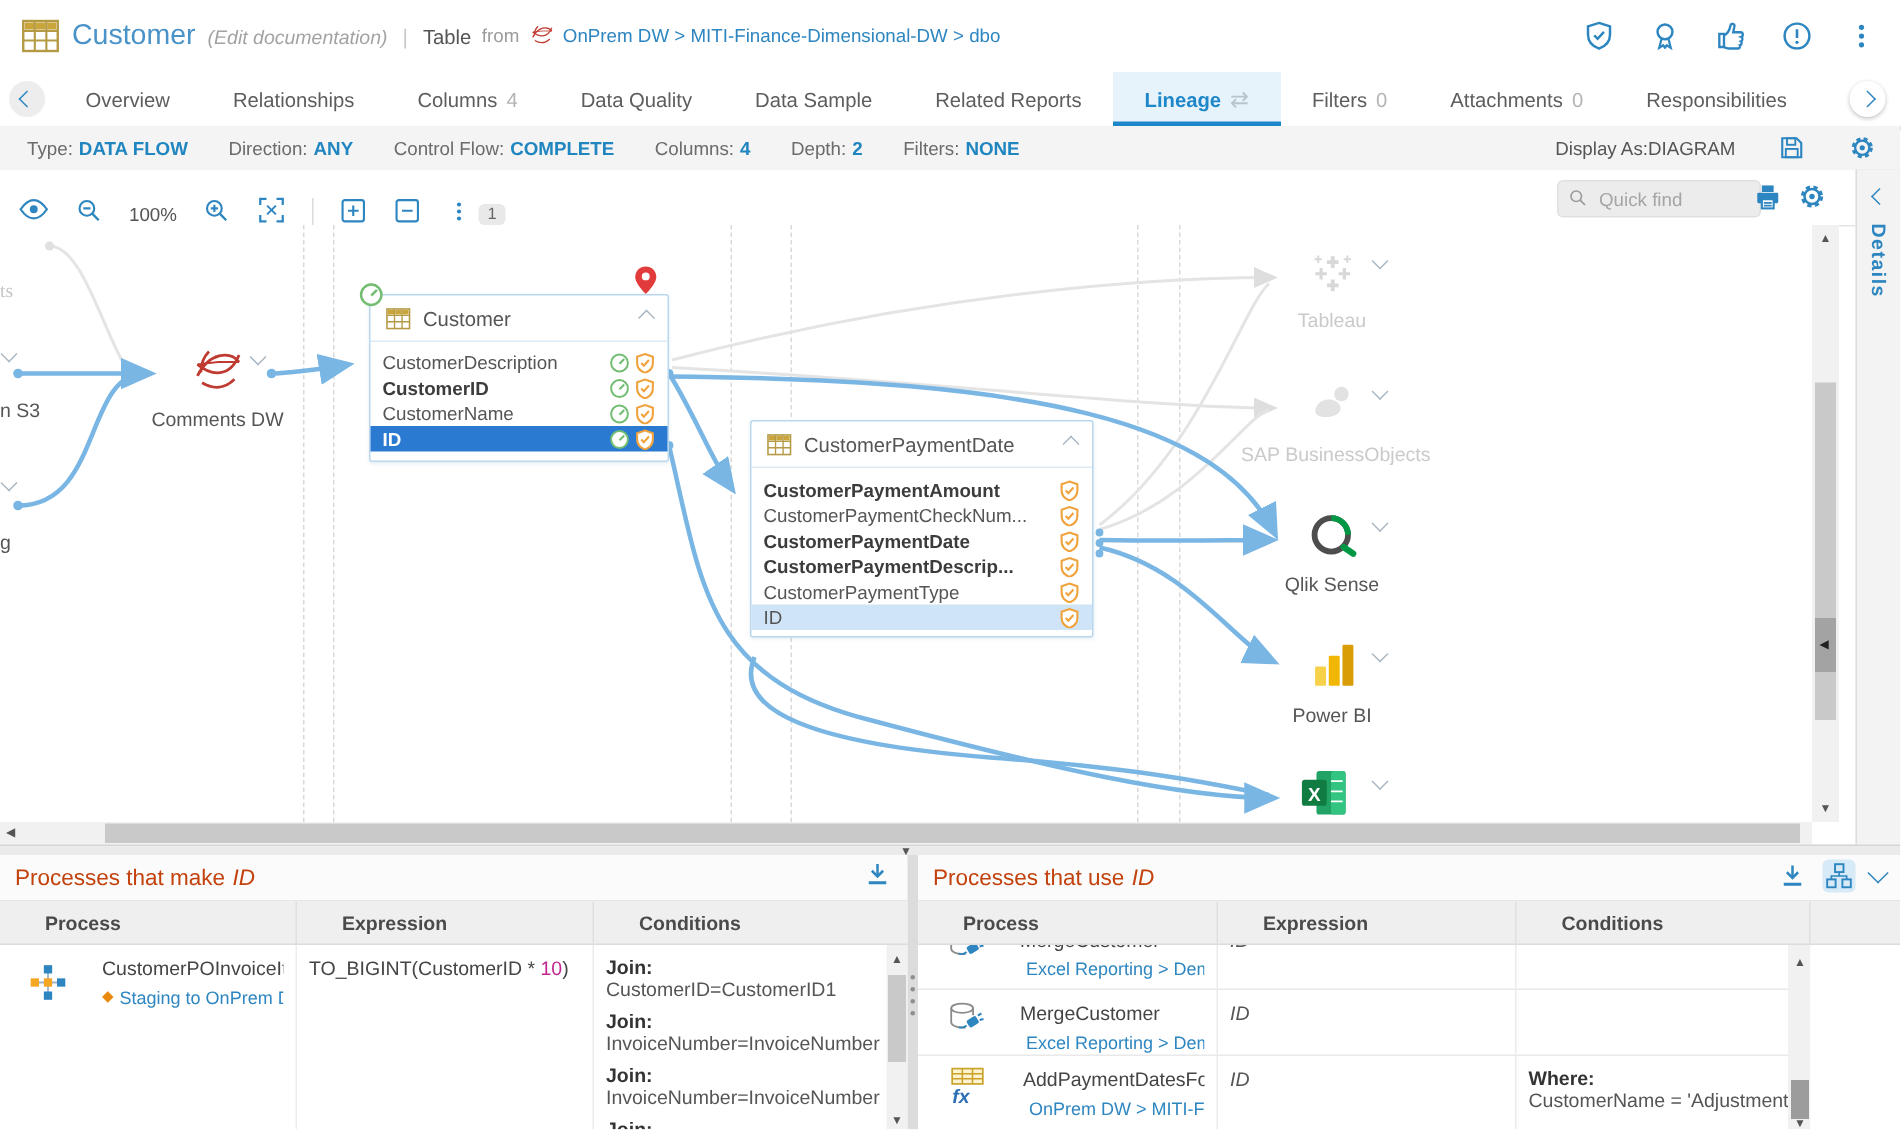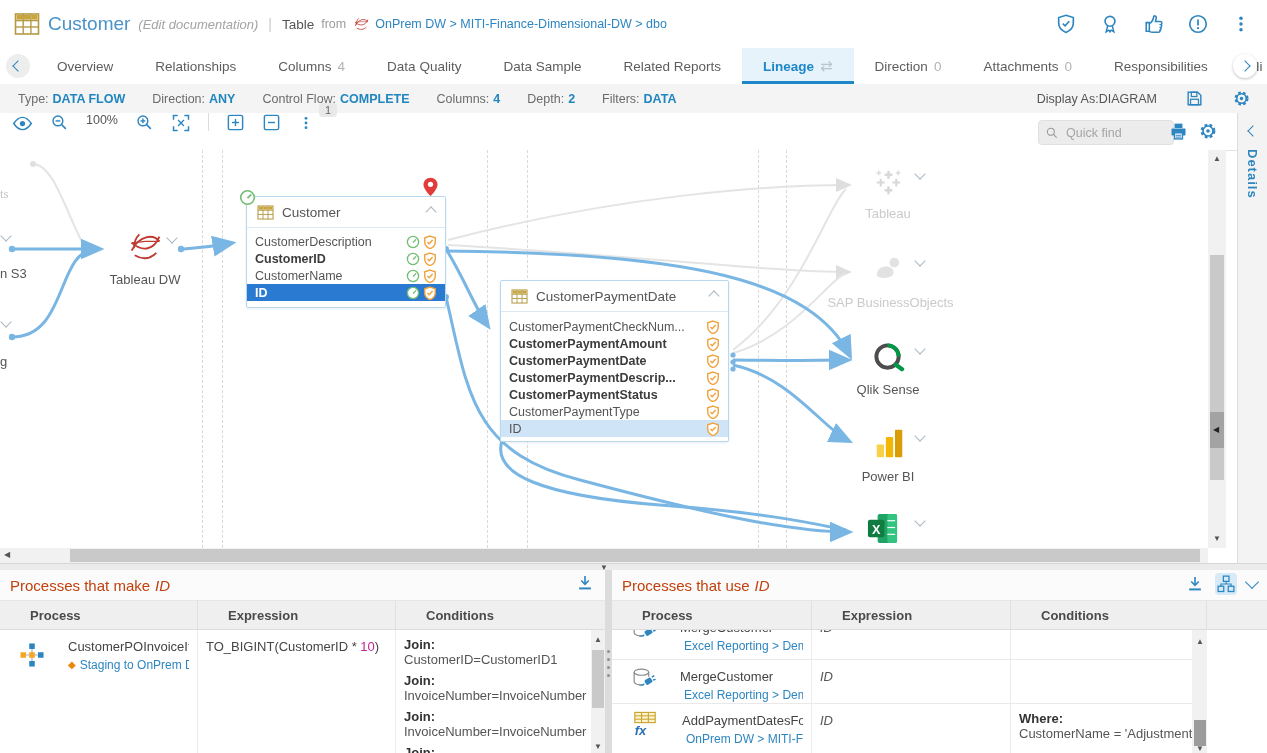--- a/index.html
+++ b/index.html
@@ -37,21 +37,21 @@
   
   .filterbar{left:0;top:84px;width:1267px;height:29px;background:#f4f4f4;border-bottom:1px solid #e2e2e2;
              display:flex;align-items:center;font-size:12.5px;}
   .fitem{margin-left:27px;white-space:nowrap;}
   .fitem:first-child{margin-left:18px;}
   .fitem .fl{color:#6b6b6b;}
   .fitem .fv{color:#2186c0;font-weight:bold;margin-left:4px;}
   .fright{margin-left:auto;display:flex;align-items:center;gap:28px;padding-right:16px;}
   
   .dtoolbar{left:0;top:113px;width:1237px;height:37px;background:#fff;border-bottom:1px solid #e4e4e4;}
-  .dtools{position:absolute;left:12px;top:0;height:37px;display:flex;align-items:flex-start;gap:17px;}
+  .dtools{position:absolute;left:12px;top:0;height:37px;display:flex;align-items:flex-end;gap:17px;}
   .pct{font-size:12.5px;color:#555;}
   .vdiv{width:1px;height:18px;background:#dcdcdc;}
   .badge1{background:#e9e9e9;border-radius:4px;font-size:11px;color:#666;padding:1px 6px;margin-left:-12px;margin-top:-10px;}
   .qfind{position:absolute;left:1038px;top:7px;width:122px;height:23px;background:#ececec;border:1px solid #e0e0e0;
          border-radius:4px;display:flex;align-items:center;padding:0 6px;gap:5px;}
   .qfind input{border:none;background:transparent;outline:none;width:86px;font-size:12.5px;color:#555;
                font-family:inherit;}
   .qfind input::placeholder{color:#a5a5a5;}
   
   .canvas{left:0;top:150px;width:1208px;height:398px;background:#fff;overflow:hidden;}
@@ -344,21 +344,21 @@
         <span>Data Sample</span>
       </span>
     <span class="tab">
         <span>Related Reports</span>
       </span>
     <span class="tab active">
         <span>Lineage</span>
         <span class="swap">⇄</span>
       </span>
     <span class="tab">
-        <span>Direction</span>
+        <span>Filters</span>
         <span class="cnt">0</span>
       </span>
     <span class="tab">
         <span>Attachments</span>
         <span class="cnt">0</span>
       </span>
     <span class="tab">
         <span>Responsibilities</span>
       </span>
     <span class="tab clip">
@@ -368,21 +368,21 @@
         <i class="chev right blue"></i>
       </span>
   </nav>
 
   <div class="abs filterbar">
     <span class="fitem"><span class="fl">Type:</span><span class="fv">DATA FLOW</span></span>
     <span class="fitem"><span class="fl">Direction:</span><span class="fv">ANY</span></span>
     <span class="fitem"><span class="fl">Control Flow:</span><span class="fv">COMPLETE</span></span>
     <span class="fitem"><span class="fl">Columns:</span><span class="fv">4</span></span>
     <span class="fitem"><span class="fl">Depth:</span><span class="fv">2</span></span>
-    <span class="fitem"><span class="fl">Filters:</span><span class="fv">DATA</span></span>
+    <span class="fitem"><span class="fl">Filters:</span><span class="fv">NONE</span></span>
     <div class="fright">
       <span><span class="fl">Display As:</span><span class="fv">DIAGRAM</span></span>
       <span><svg class="ic" width="19" height="19">
             <use href="#sym-save"></use>
           </svg></span>
       <span><svg class="ic" width="19" height="19">
             <use href="#sym-gear"></use>
           </svg></span>
     </div>
   </div>
@@ -480,21 +480,21 @@
     <span class="cutoff faded" style="left:0;top:36px">ts</span>
     <i class="chev down abs" style="left:2px;top:82px"></i>
     <span class="cutoff" style="left:0;top:116px">n S3</span>
     <i class="chev down abs" style="left:2px;top:168px"></i>
     <span class="cutoff" style="left:0;top:204px">g</span>
 
     <span class="abs" style="left:127px;top:79px"><svg class="ic" width="37" height="37">
           <use href="#sym-sqlred"></use>
         </svg></span>
     <i class="chev down abs" style="left:168px;top:84px"></i>
-    <span class="nodelabel" style="left:100px;top:122px;width:90px">Tableau DW</span>
+    <span class="nodelabel" style="left:100px;top:122px;width:90px">Comments DW</span>
 
     <div class="tnode" style="left:246px;top:46px;width:198px">
       <span class="pin" style="left:176px;top:-20px"><svg class="ic" width="15" height="20">
             <use href="#sym-pin"></use>
           </svg></span>
       <div class="nhead">
         <span class="gauge-badge"><svg class="ic" width="17" height="17">
               <use href="#sym-gauge"></use>
             </svg></span>
         <svg class="ic" width="17" height="17">
@@ -553,54 +553,46 @@
 
     <div class="tnode" style="left:500px;top:130px;width:227px">
       <div class="nhead">
         <svg class="ic" width="17" height="17">
             <use href="#sym-table-gold"></use>
           </svg>
         <span class="ntitle">CustomerPaymentDate</span>
         <i class="chev up"></i>
       </div>
       <div style="padding:6px 0 4px 0">
+        <div class="nrow bold">
+            <span class="cname">CustomerPaymentAmount</span>
+            <span class="ricons">
+              <svg class="ic" width="14" height="14">
+                <use href="#sym-shieldo"></use>
+              </svg>
+            </span>
+          </div>
         <div class="nrow">
             <span class="cname">CustomerPaymentCheckNum...</span>
-            <span class="ricons">
-              <svg class="ic" width="14" height="14">
-                <use href="#sym-shieldo"></use>
-              </svg>
-            </span>
-          </div>
-        <div class="nrow bold">
-            <span class="cname">CustomerPaymentAmount</span>
             <span class="ricons">
               <svg class="ic" width="14" height="14">
                 <use href="#sym-shieldo"></use>
               </svg>
             </span>
           </div>
         <div class="nrow bold">
             <span class="cname">CustomerPaymentDate</span>
             <span class="ricons">
               <svg class="ic" width="14" height="14">
                 <use href="#sym-shieldo"></use>
               </svg>
             </span>
           </div>
         <div class="nrow bold">
             <span class="cname">CustomerPaymentDescrip...</span>
-            <span class="ricons">
-              <svg class="ic" width="14" height="14">
-                <use href="#sym-shieldo"></use>
-              </svg>
-            </span>
-          </div>
-        <div class="nrow bold">
-            <span class="cname">CustomerPaymentStatus</span>
             <span class="ricons">
               <svg class="ic" width="14" height="14">
                 <use href="#sym-shieldo"></use>
               </svg>
             </span>
           </div>
         <div class="nrow">
             <span class="cname">CustomerPaymentType</span>
             <span class="ricons">
               <svg class="ic" width="14" height="14">

